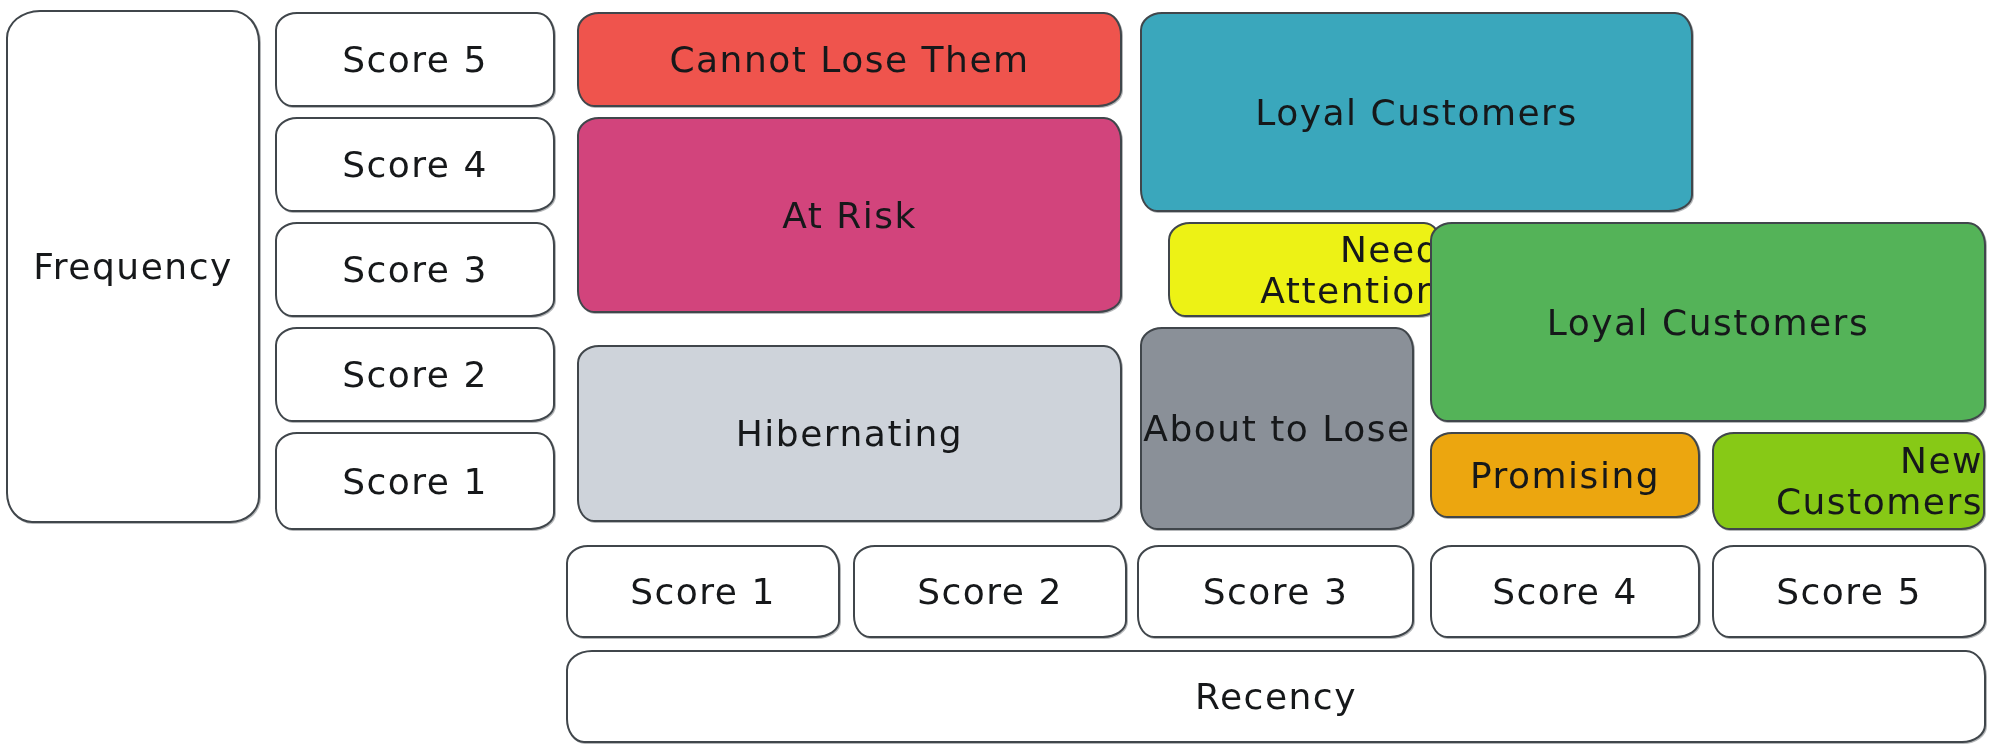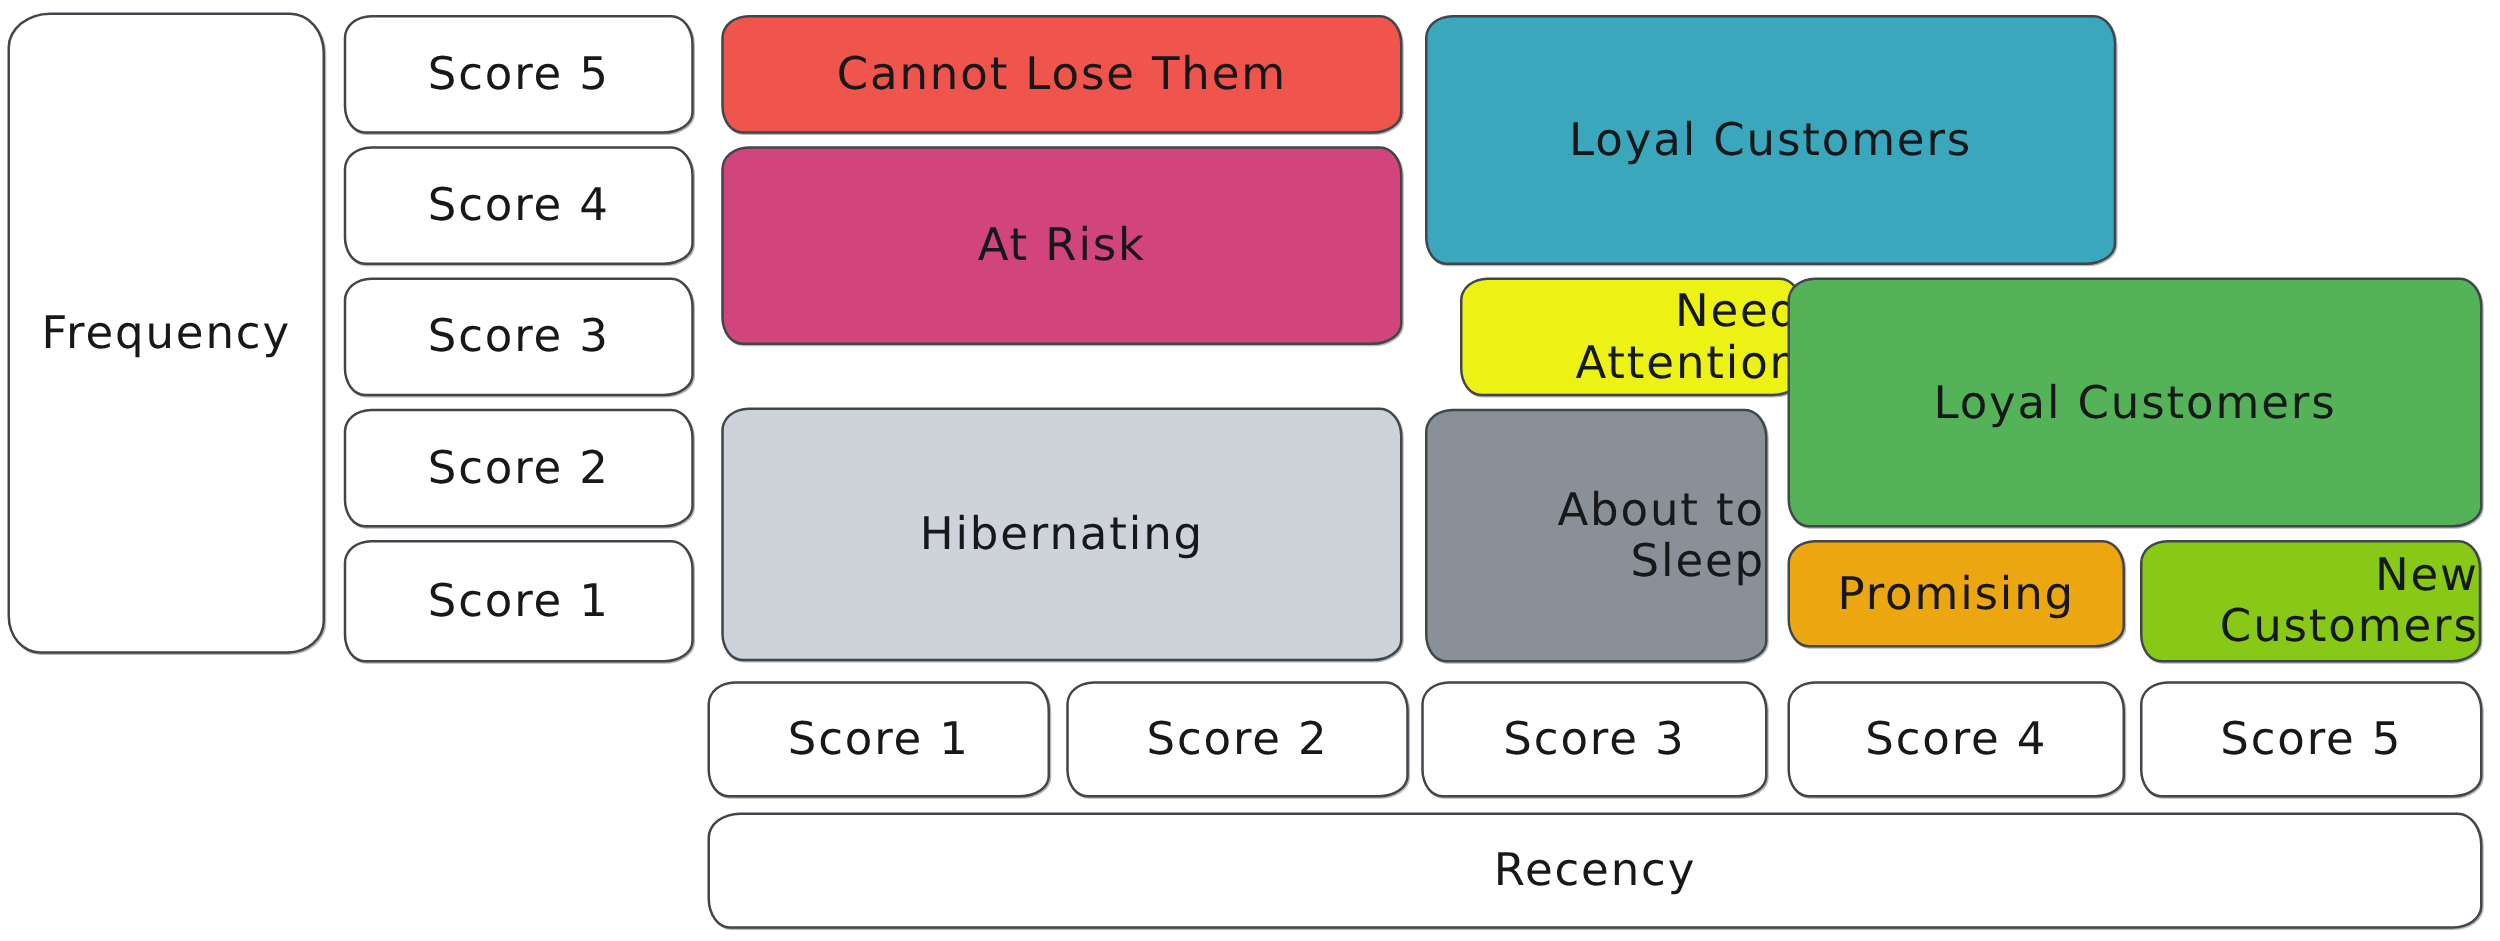--- a/index.html
+++ b/index.html
@@ -37,22 +37,22 @@
   
   #frequency-axis   { left: 6px;    top: 10px;  width: 254px;  height: 513px; border-radius: 34px 28px 30px 26px / 28px 32px 26px 30px; }
   #freq-score-5     { left: 275px;  top: 12px;  width: 280px;  height: 95px;  }
   #freq-score-4     { left: 275px;  top: 117px; width: 280px;  height: 95px;  }
   #freq-score-3     { left: 275px;  top: 222px; width: 280px;  height: 95px;  }
   #freq-score-2     { left: 275px;  top: 327px; width: 280px;  height: 95px;  }
   #freq-score-1     { left: 275px;  top: 432px; width: 280px;  height: 98px;  }
 
   
   #cannot-lose-them { left: 577px;  top: 12px;  width: 545px;  height: 95px;  }
-  #at-risk          { left: 577px;  top: 117px; width: 545px;  height: 159px; }
-  #hibernating      { left: 577px;  top: 326px; width: 545px;  height: 203px; }
+  #at-risk          { left: 577px;  top: 117px; width: 545px;  height: 196px; }
+  #hibernating      { left: 577px;  top: 345px; width: 545px;  height: 177px; }
   #loyal-customers-upper { left: 1140px; top: 12px;  width: 553px; height: 200px; }
   #champions        { left: 1712px; top: 12px;  width: 273px;  height: 200px; }
   #need-attention   { left: 1168px; top: 222px; width: 274px;  height: 95px;  }
   #loyal-customers-mid { left: 1430px; top: 222px; width: 556px; height: 200px; }
   #about-to-sleep   { left: 1140px; top: 327px; width: 274px;  height: 203px; }
   #promising        { left: 1430px; top: 432px; width: 270px;  height: 86px;  }
   #new-customers    { left: 1712px; top: 432px; width: 273px;  height: 98px;  }
 
   
   #rec-score-1      { left: 566px;  top: 545px; width: 274px;  height: 93px;  }
@@ -81,21 +81,21 @@
 
   <div class="box" id="hibernating" style="background: rgb(206, 211, 218);">Hibernating</div>
 
   <div class="box" id="loyal-customers-upper" style="background: rgb(58, 167, 188);">Loyal Customers</div>
 
 
   <div class="box" id="need-attention" style="background: rgb(237, 242, 21);">Need Attention</div>
 
   <div class="box" id="loyal-customers-mid" style="background: rgb(84, 179, 88);">Loyal Customers</div>
 
-  <div class="box" id="about-to-sleep" style="background: rgb(138, 144, 152);">About to Sleep</div>
+  <div class="box" id="about-to-sleep" style="background: rgb(138, 144, 152);">About to Lose</div>
 
   <div class="box" id="promising" style="background: rgb(236, 166, 15);">Promising</div>
 
   <div class="box" id="new-customers" style="background: rgb(135, 201, 22);">New Customers</div>
 
   <div class="box axis-box" id="rec-score-1">Score 1</div>
   <div class="box axis-box" id="rec-score-2">Score 2</div>
   <div class="box axis-box" id="rec-score-3">Score 3</div>
   <div class="box axis-box" id="rec-score-4">Score 4</div>
   <div class="box axis-box" id="rec-score-5">Score 5</div>

